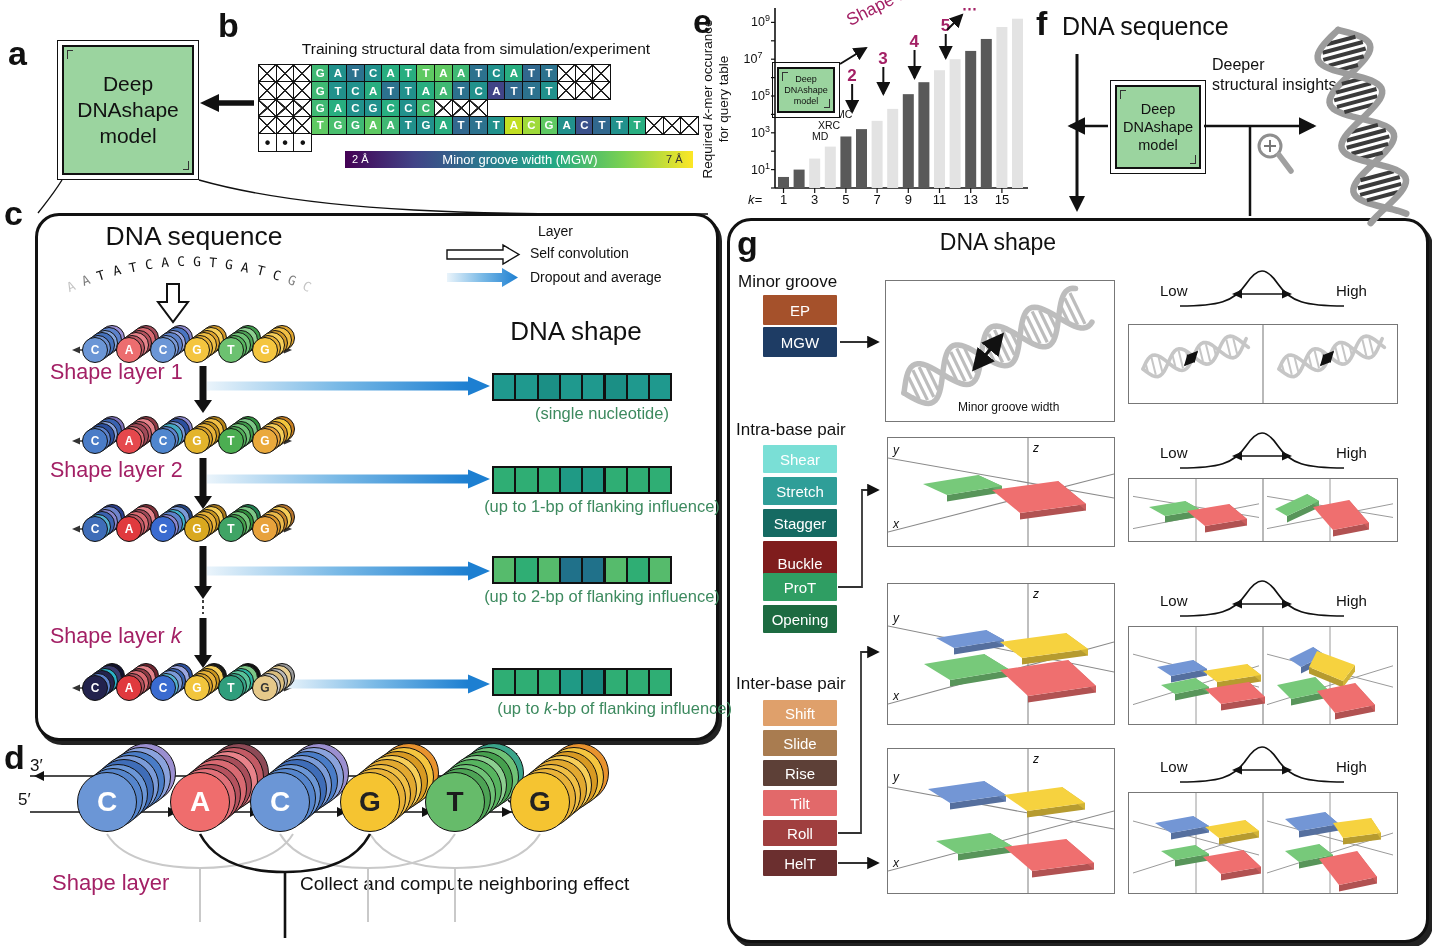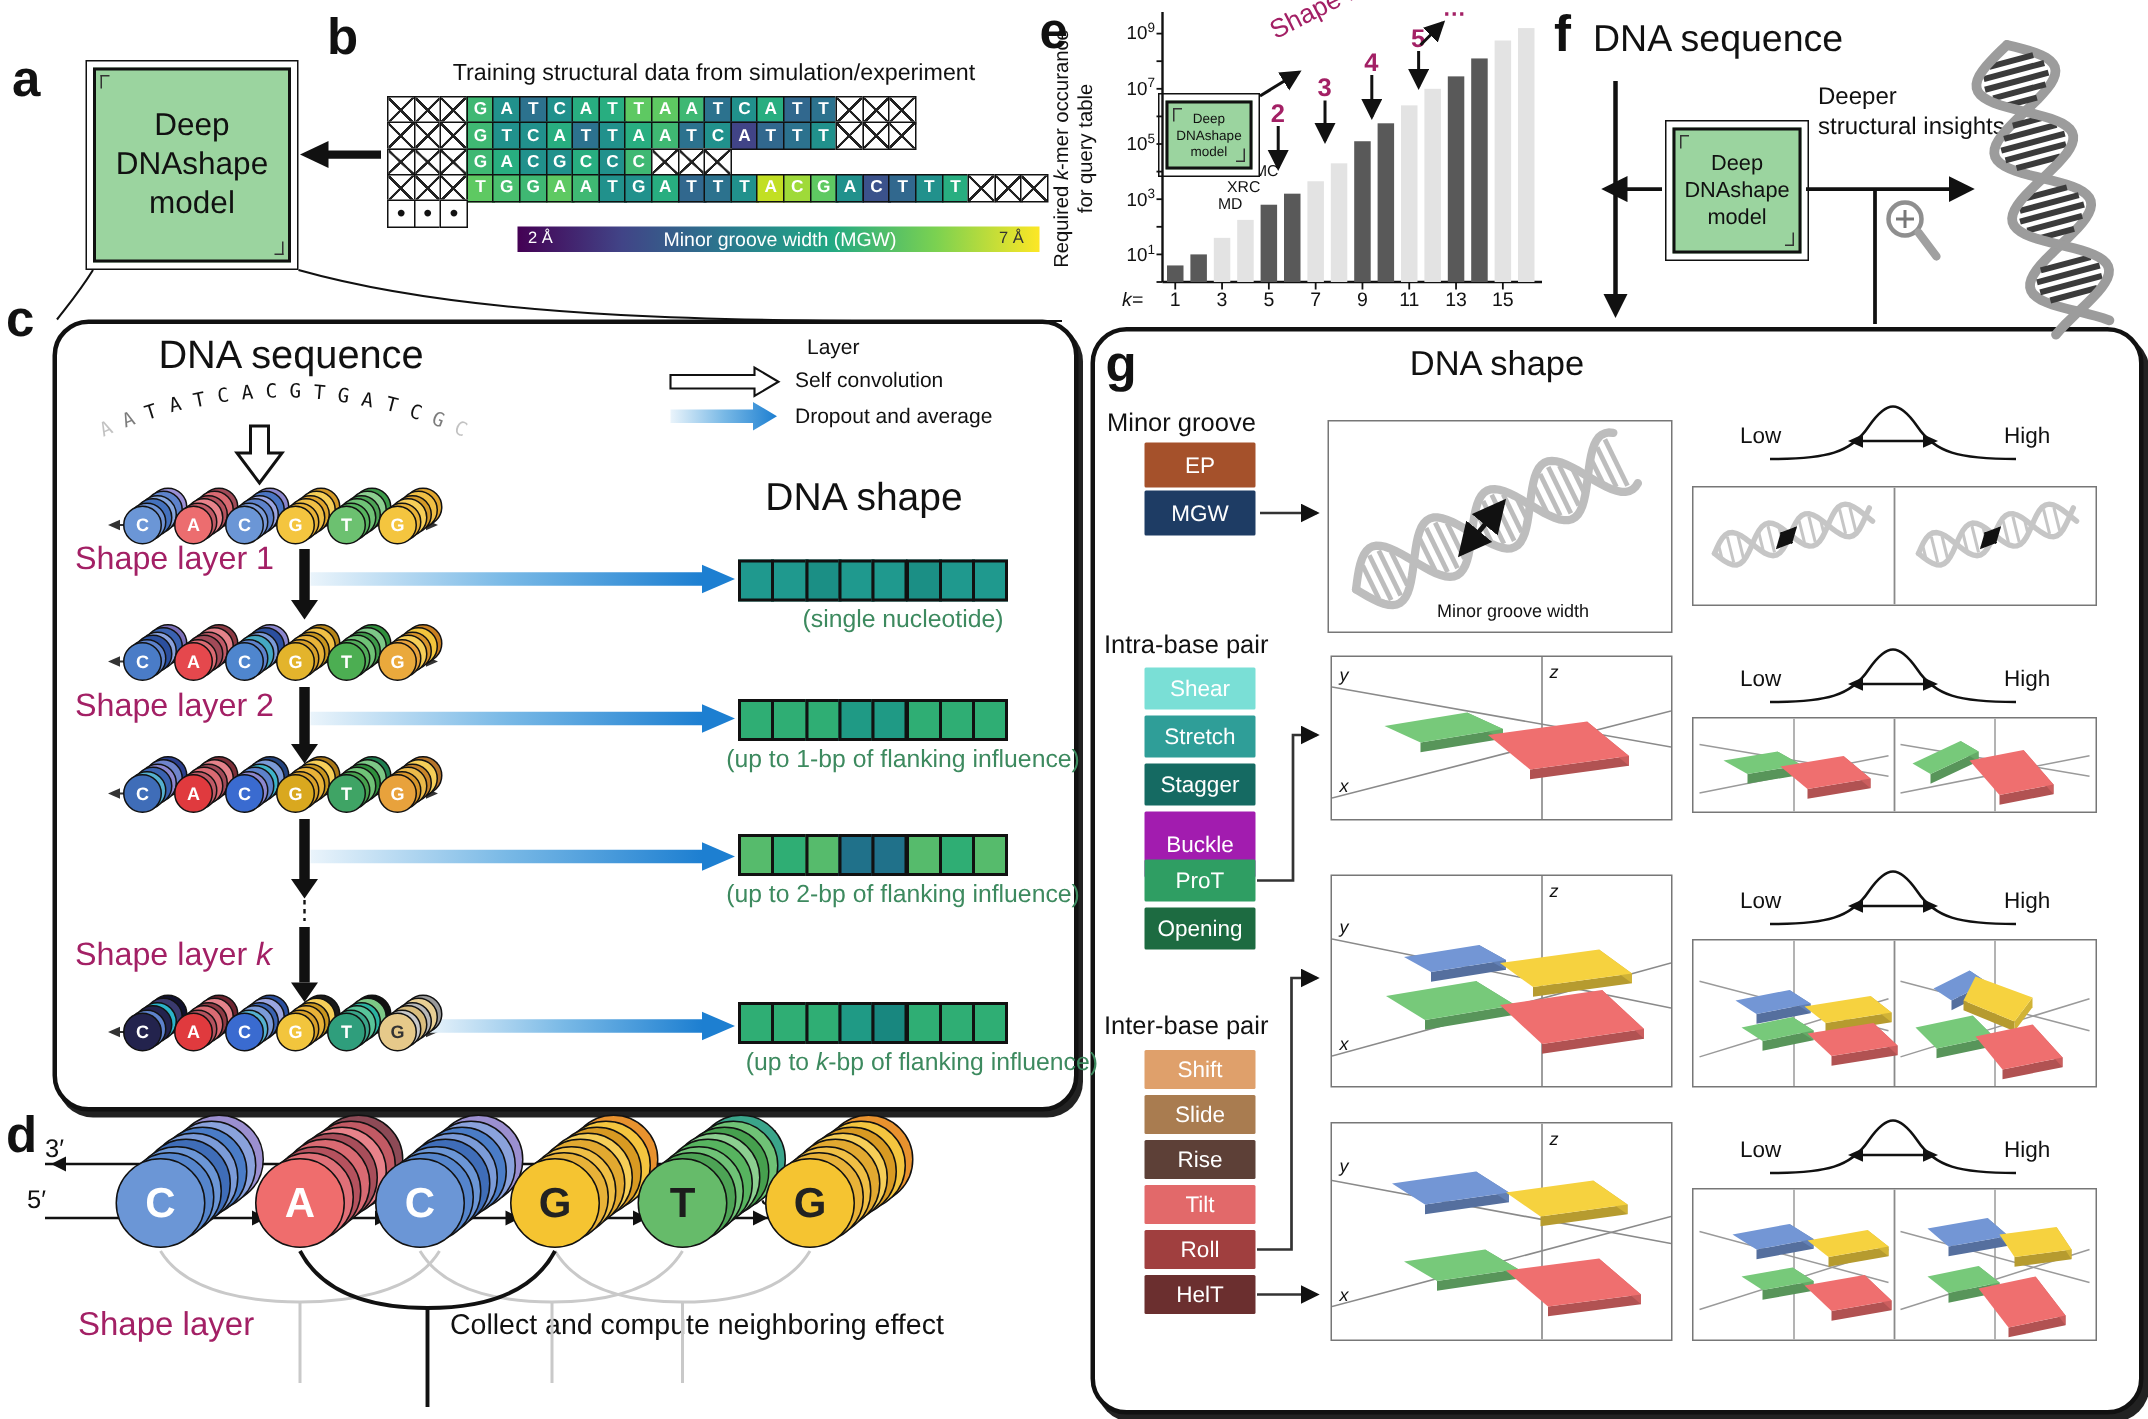--- a/index.html
+++ b/index.html
@@ -581,21 +581,21 @@
 
   <div id="eYlab" class="abs">
     <div class="ital-k">Required <i>k</i>-mer occurance</div>
     <div>for query table</div>
   </div>
   <span id="eKpref" class="abs">k=</span>
   <div id="eTicks" class="abs">
       <div style="position: absolute; left: 736px; top: 160.6px; width: 34px; text-align: right; font-size: 12.5px; z-index: 2;">10<sup style="font-size:9px">1</sup></div>
       <div style="position: absolute; left: 736px; top: 123.8px; width: 34px; text-align: right; font-size: 12.5px; z-index: 2;">10<sup style="font-size:9px">3</sup></div>
       <div style="position: absolute; left: 736px; top: 87px; width: 34px; text-align: right; font-size: 12.5px; z-index: 2;">10<sup style="font-size:9px">5</sup></div>
-      <div style="position: absolute; left: 736px; top: 50.2px; width: 34px; text-align: right; font-size: 12.5px; z-index: 2;">10<sup style="font-size:9px">7</sup></div>
+      <div style="position: absolute; left: 736px; top: 50.2px; width: 34px; text-align: center; font-size: 12.5px; z-index: 2;">10<sup style="font-size:9px">7</sup></div>
       <div style="position: absolute; left: 736px; top: 13.4px; width: 34px; text-align: right; font-size: 12.5px; z-index: 2;">10<sup style="font-size:9px">9</sup></div>
       <div style="position: absolute; left: 774.5px; top: 192px; width: 18px; text-align: center; font-size: 13px; z-index: 2;">1</div>
       <div style="position: absolute; left: 805.7px; top: 192px; width: 18px; text-align: center; font-size: 13px; z-index: 2;">3</div>
       <div style="position: absolute; left: 836.9px; top: 192px; width: 18px; text-align: center; font-size: 13px; z-index: 2;">5</div>
       <div style="position: absolute; left: 868.1px; top: 192px; width: 18px; text-align: center; font-size: 13px; z-index: 2;">7</div>
       <div style="position: absolute; left: 899.3px; top: 192px; width: 18px; text-align: center; font-size: 13px; z-index: 2;">9</div>
       <div style="position: absolute; left: 930.5px; top: 192px; width: 18px; text-align: center; font-size: 13px; z-index: 2;">11</div>
       <div style="position: absolute; left: 961.7px; top: 192px; width: 18px; text-align: center; font-size: 13px; z-index: 2;">13</div>
       <div style="position: absolute; left: 992.9px; top: 192px; width: 18px; text-align: center; font-size: 13px; z-index: 2;">15</div>
     </div>
@@ -632,21 +632,21 @@
   <div id="gH1" class="abs">DNA shape</div>
   <span class="gtitle" style="left:738px;top:272px">Minor groove</span>
   <span class="gtitle" style="left:736px;top:420px">Intra-base pair</span>
   <span class="gtitle" style="left:736px;top:674px">Inter-base pair</span>
   <div id="gParams" class="abs">
       <div class="gparam" style="top: 295px; height: 30px; background: rgb(165, 81, 43);">EP</div>
       <div class="gparam" style="top: 327px; height: 30px; background: rgb(30, 60, 100);">MGW</div>
       <div class="gparam" style="top: 445px; height: 28px; background: rgb(122, 223, 214);">Shear</div>
       <div class="gparam" style="top: 477px; height: 28px; background: rgb(47, 158, 152);">Stretch</div>
       <div class="gparam" style="top: 509px; height: 28px; background: rgb(21, 106, 98);">Stagger</div>
-      <div class="gparam" style="top: 541px; height: 44px; background: #a21caf;">Buckle</div>
+      <div class="gparam" style="top: 541px; height: 44px; background: #7f1d1d;">Buckle</div>
       <div class="gparam" style="top: 573px; height: 28px; background: rgb(47, 158, 99);">ProT</div>
       <div class="gparam" style="top: 605px; height: 28px; background: rgb(29, 107, 65);">Opening</div>
       <div class="gparam" style="top: 700px; height: 26px; background: rgb(223, 160, 107);">Shift</div>
       <div class="gparam" style="top: 730px; height: 26px; background: rgb(169, 124, 80);">Slide</div>
       <div class="gparam" style="top: 760px; height: 26px; background: rgb(93, 64, 55);">Rise</div>
       <div class="gparam" style="top: 790px; height: 26px; background: rgb(226, 105, 106);">Tilt</div>
       <div class="gparam" style="top: 820px; height: 26px; background: rgb(160, 63, 63);">Roll</div>
       <div class="gparam" style="top: 850px; height: 26px; background: rgb(107, 47, 47);">HelT</div>
     </div>
 

